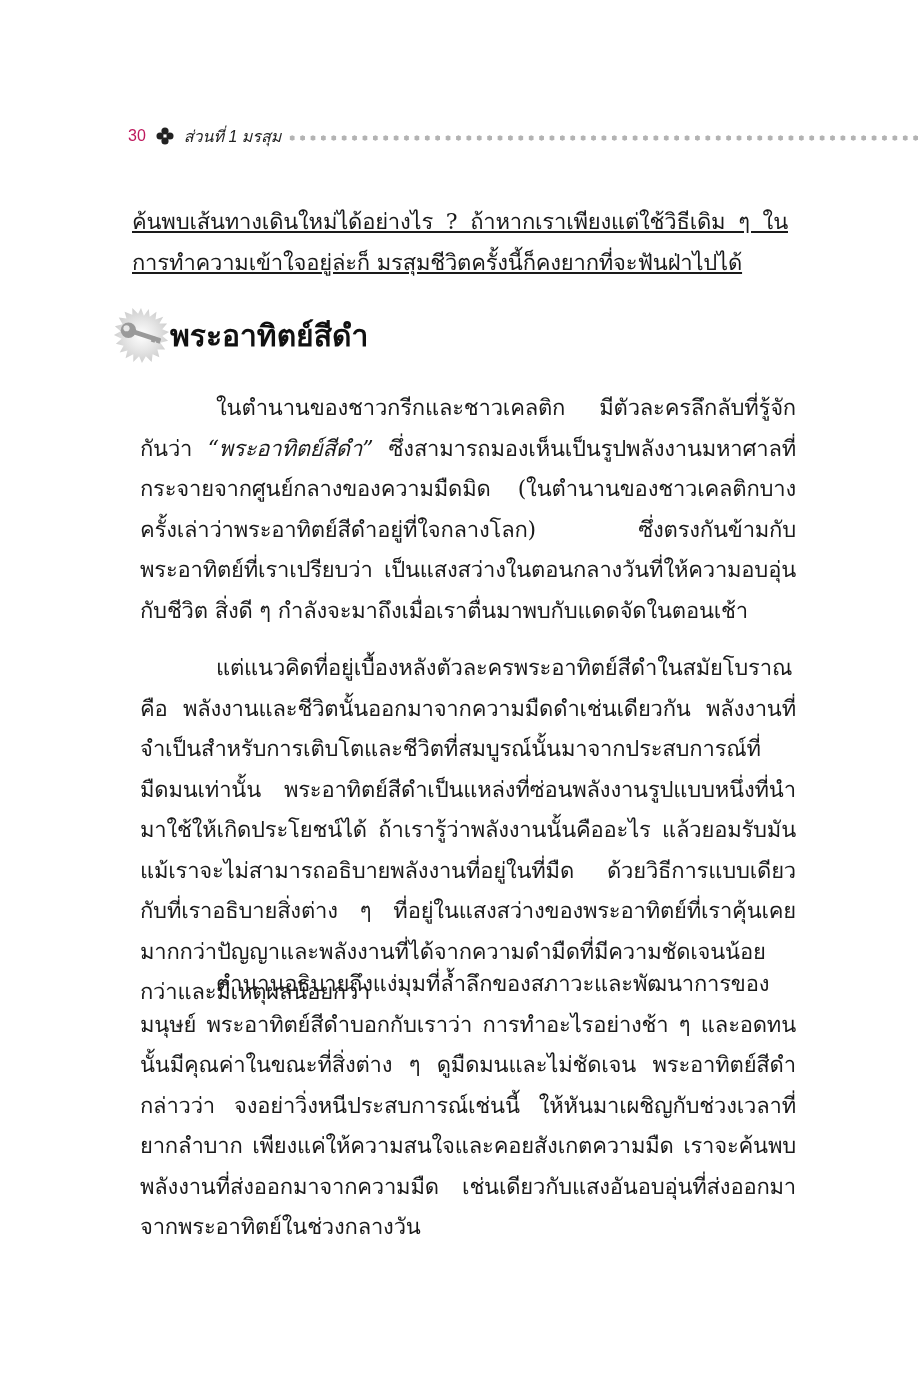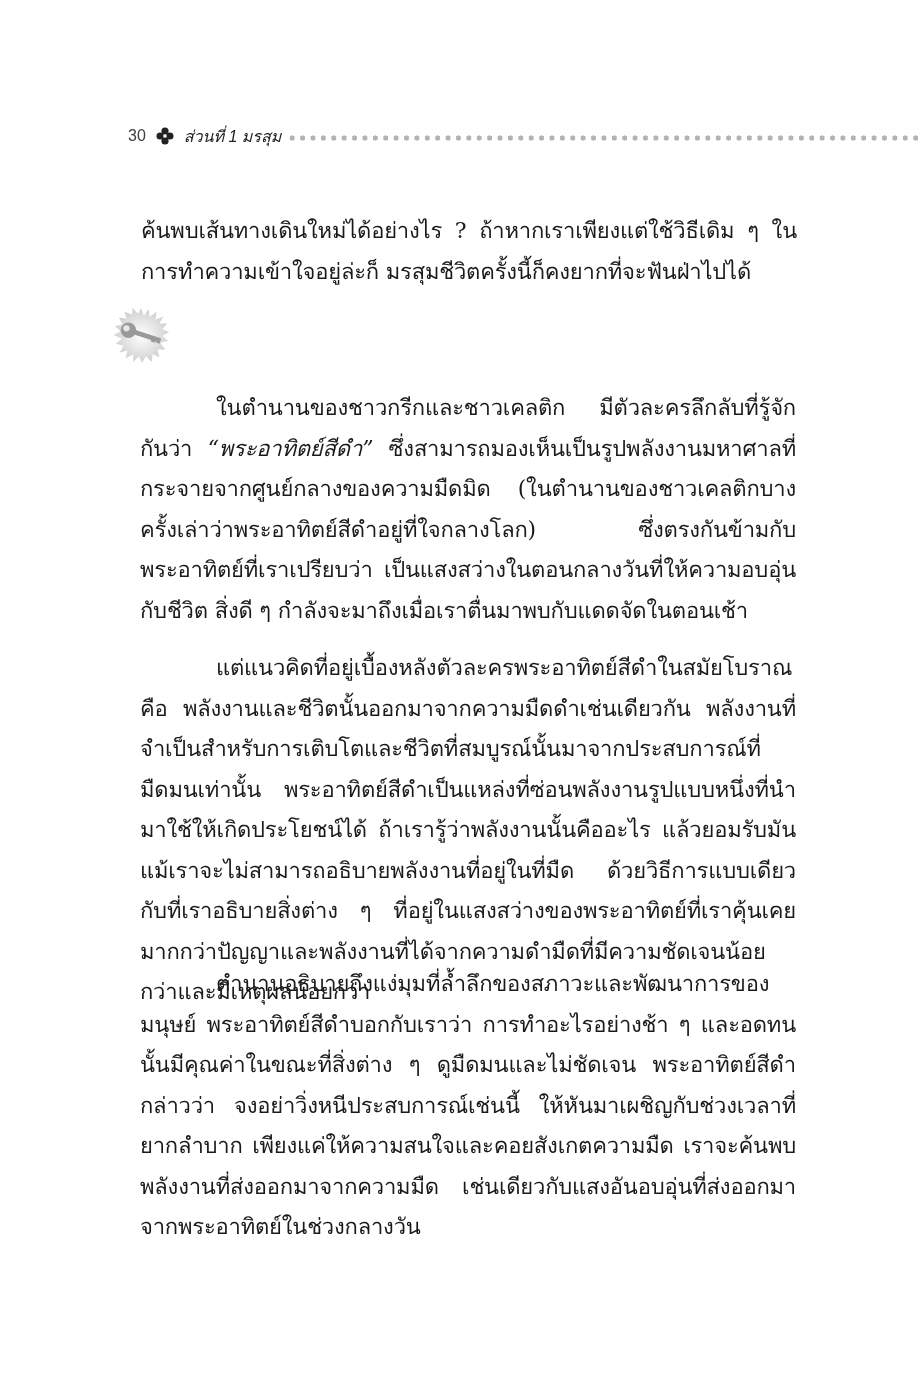--- a/index.html
+++ b/index.html
@@ -20,21 +20,21 @@
       left: 128px;
       top: 122px;
       width: 791px;
       height: 28px;
       display: flex;
       align-items: center;
     }
     .page-number {
       font-family: "Liberation Sans", "DejaVu Sans", sans-serif;
       font-size: 16px;
-      color: #404040;
+      color: #be185d;
       margin-right: 10px;
     }
     .ornament {
       width: 18px;
       height: 18px;
       margin-right: 10px;
       display: inline-block;
     }
     .section-name {
       font-family: "Liberation Sans", "DejaVu Sans", sans-serif;
@@ -103,39 +103,40 @@
     <circle cx="10" cy="4.5" r="4" fill="#222"></circle>
     <circle cx="10" cy="15.5" r="4" fill="#222"></circle>
     <circle cx="4.5" cy="10" r="4" fill="#222"></circle>
     <circle cx="15.5" cy="10" r="4" fill="#222"></circle>
     <circle cx="10" cy="10" r="1.6" fill="#fff"></circle>
   </svg>
   <span class="section-name">ส่วนที่ 1 มรสุม</span>
   <div class="dot-rule"></div>
 </div>
 
-<p class="content intro para" style="text-indent:0;margin:13px;">ค้นพบเส้นทางเดินใหม่ได้อย่างไร ? ถ้าหากเราเพียงแต่ใช้วิธีเดิม ๆ ในการทำความเข้าใจอยู่ล่ะก็ มรสุมชีวิตครั้งนี้ก็คงยากที่จะฟันฝ่าไปได้</p>
+<p class="content intro para" style="text-indent:0;margin:4px;text-decoration:underline;">ค้นพบเส้นทางเดินใหม่ได้อย่างไร ? ถ้าหากเราเพียงแต่ใช้วิธีเดิม ๆ ในการทำความเข้าใจอยู่ล่ะก็ มรสุมชีวิตครั้งนี้ก็คงยากที่จะฟันฝ่าไปได้</p>
 
 <div class="section-heading">
   <svg class="key-icon" viewBox="0 0 60 60">
     <defs>
       <radialGradient id="burst" cx="50%" cy="50%" r="50%">
         <stop offset="0%" stop-color="#ffffff"></stop>
         <stop offset="55%" stop-color="#e6e6e6"></stop>
         <stop offset="100%" stop-color="#cfcfcf"></stop>
       </radialGradient>
     </defs>
     <polygon fill="url(#burst)" points="30,2 33,10 38,3 39,11 46,6 45,14 53,11 49,18 57,18 52,24 59,27 52,31 58,36 50,38 55,45 47,45 49,53 42,50 41,58 35,52 31,59 28,52 22,58 22,50 14,54 16,46 8,48 12,41 4,39 10,34 2,30 9,26 3,21 11,19 7,12 15,13 13,6 21,9 21,2 27,8"></polygon>
     <g fill="#9a9a9a">
       <circle cx="17" cy="25" r="8"></circle>
       <rect x="22" y="24" width="30" height="5" transform="rotate(18 22 24)"></rect>
       <rect x="42" y="31" width="4" height="6" transform="rotate(18 42 31)"></rect>
       <rect x="47" y="33" width="4" height="5" transform="rotate(18 47 33)"></rect>
     </g>
     <circle cx="15" cy="23" r="3.2" fill="#e8e8e8"></circle>
   </svg>
+  <span class="heading-text">พระอาทิตย์สีดำ</span>
 </div>
 
 <p class="content para p1"><span>ในตำนานของชาวกรีกและชาวเคลติก มีตัวละครลึกลับที่รู้จักกันว่า </span><span class="em">“พระอาทิตย์สีดำ”</span><span> ซึ่งสามารถมองเห็นเป็นรูปพลังงานมหาศาลที่กระจายจากศูนย์กลางของความมืดมิด (ในตำนานของชาวเคลติกบางครั้งเล่าว่าพระอาทิตย์สีดำอยู่ที่ใจกลางโลก) ซึ่งตรงกันข้ามกับพระอาทิตย์ที่เราเปรียบว่า เป็นแสงสว่างในตอนกลางวันที่ให้ความอบอุ่นกับชีวิต สิ่งดี ๆ กำลังจะมาถึงเมื่อเราตื่นมาพบกับแดดจัดในตอนเช้า</span></p>
 
 <p class="content para p2">แต่แนวคิดที่อยู่เบื้องหลังตัวละครพระอาทิตย์สีดำในสมัยโบราณ คือ พลังงานและชีวิตนั้นออกมาจากความมืดดำเช่นเดียวกัน พลังงานที่จำเป็นสำหรับการเติบโตและชีวิตที่สมบูรณ์นั้นมาจากประสบการณ์ที่มืดมนเท่านั้น พระอาทิตย์สีดำเป็นแหล่งที่ซ่อนพลังงานรูปแบบหนึ่งที่นำมาใช้ให้เกิดประโยชน์ได้ ถ้าเรารู้ว่าพลังงานนั้นคืออะไร แล้วยอมรับมัน แม้เราจะไม่สามารถอธิบายพลังงานที่อยู่ในที่มืด ด้วยวิธีการแบบเดียวกับที่เราอธิบายสิ่งต่าง ๆ ที่อยู่ในแสงสว่างของพระอาทิตย์ที่เราคุ้นเคยมากกว่าปัญญาและพลังงานที่ได้จากความดำมืดที่มีความชัดเจนน้อยกว่าและมีเหตุผลน้อยกว่า</p>
 
 <p class="content para p3">ตำนานอธิบายถึงแง่มุมที่ล้ำลึกของสภาวะและพัฒนาการของมนุษย์ พระอาทิตย์สีดำบอกกับเราว่า การทำอะไรอย่างช้า ๆ และอดทนนั้นมีคุณค่าในขณะที่สิ่งต่าง ๆ ดูมืดมนและไม่ชัดเจน พระอาทิตย์สีดำกล่าวว่า จงอย่าวิ่งหนีประสบการณ์เช่นนี้ ให้หันมาเผชิญกับช่วงเวลาที่ยากลำบาก เพียงแค่ให้ความสนใจและคอยสังเกตความมืด เราจะค้นพบพลังงานที่ส่งออกมาจากความมืด เช่นเดียวกับแสงอันอบอุ่นที่ส่งออกมาจากพระอาทิตย์ในช่วงกลางวัน</p>
 
 </body></html>

